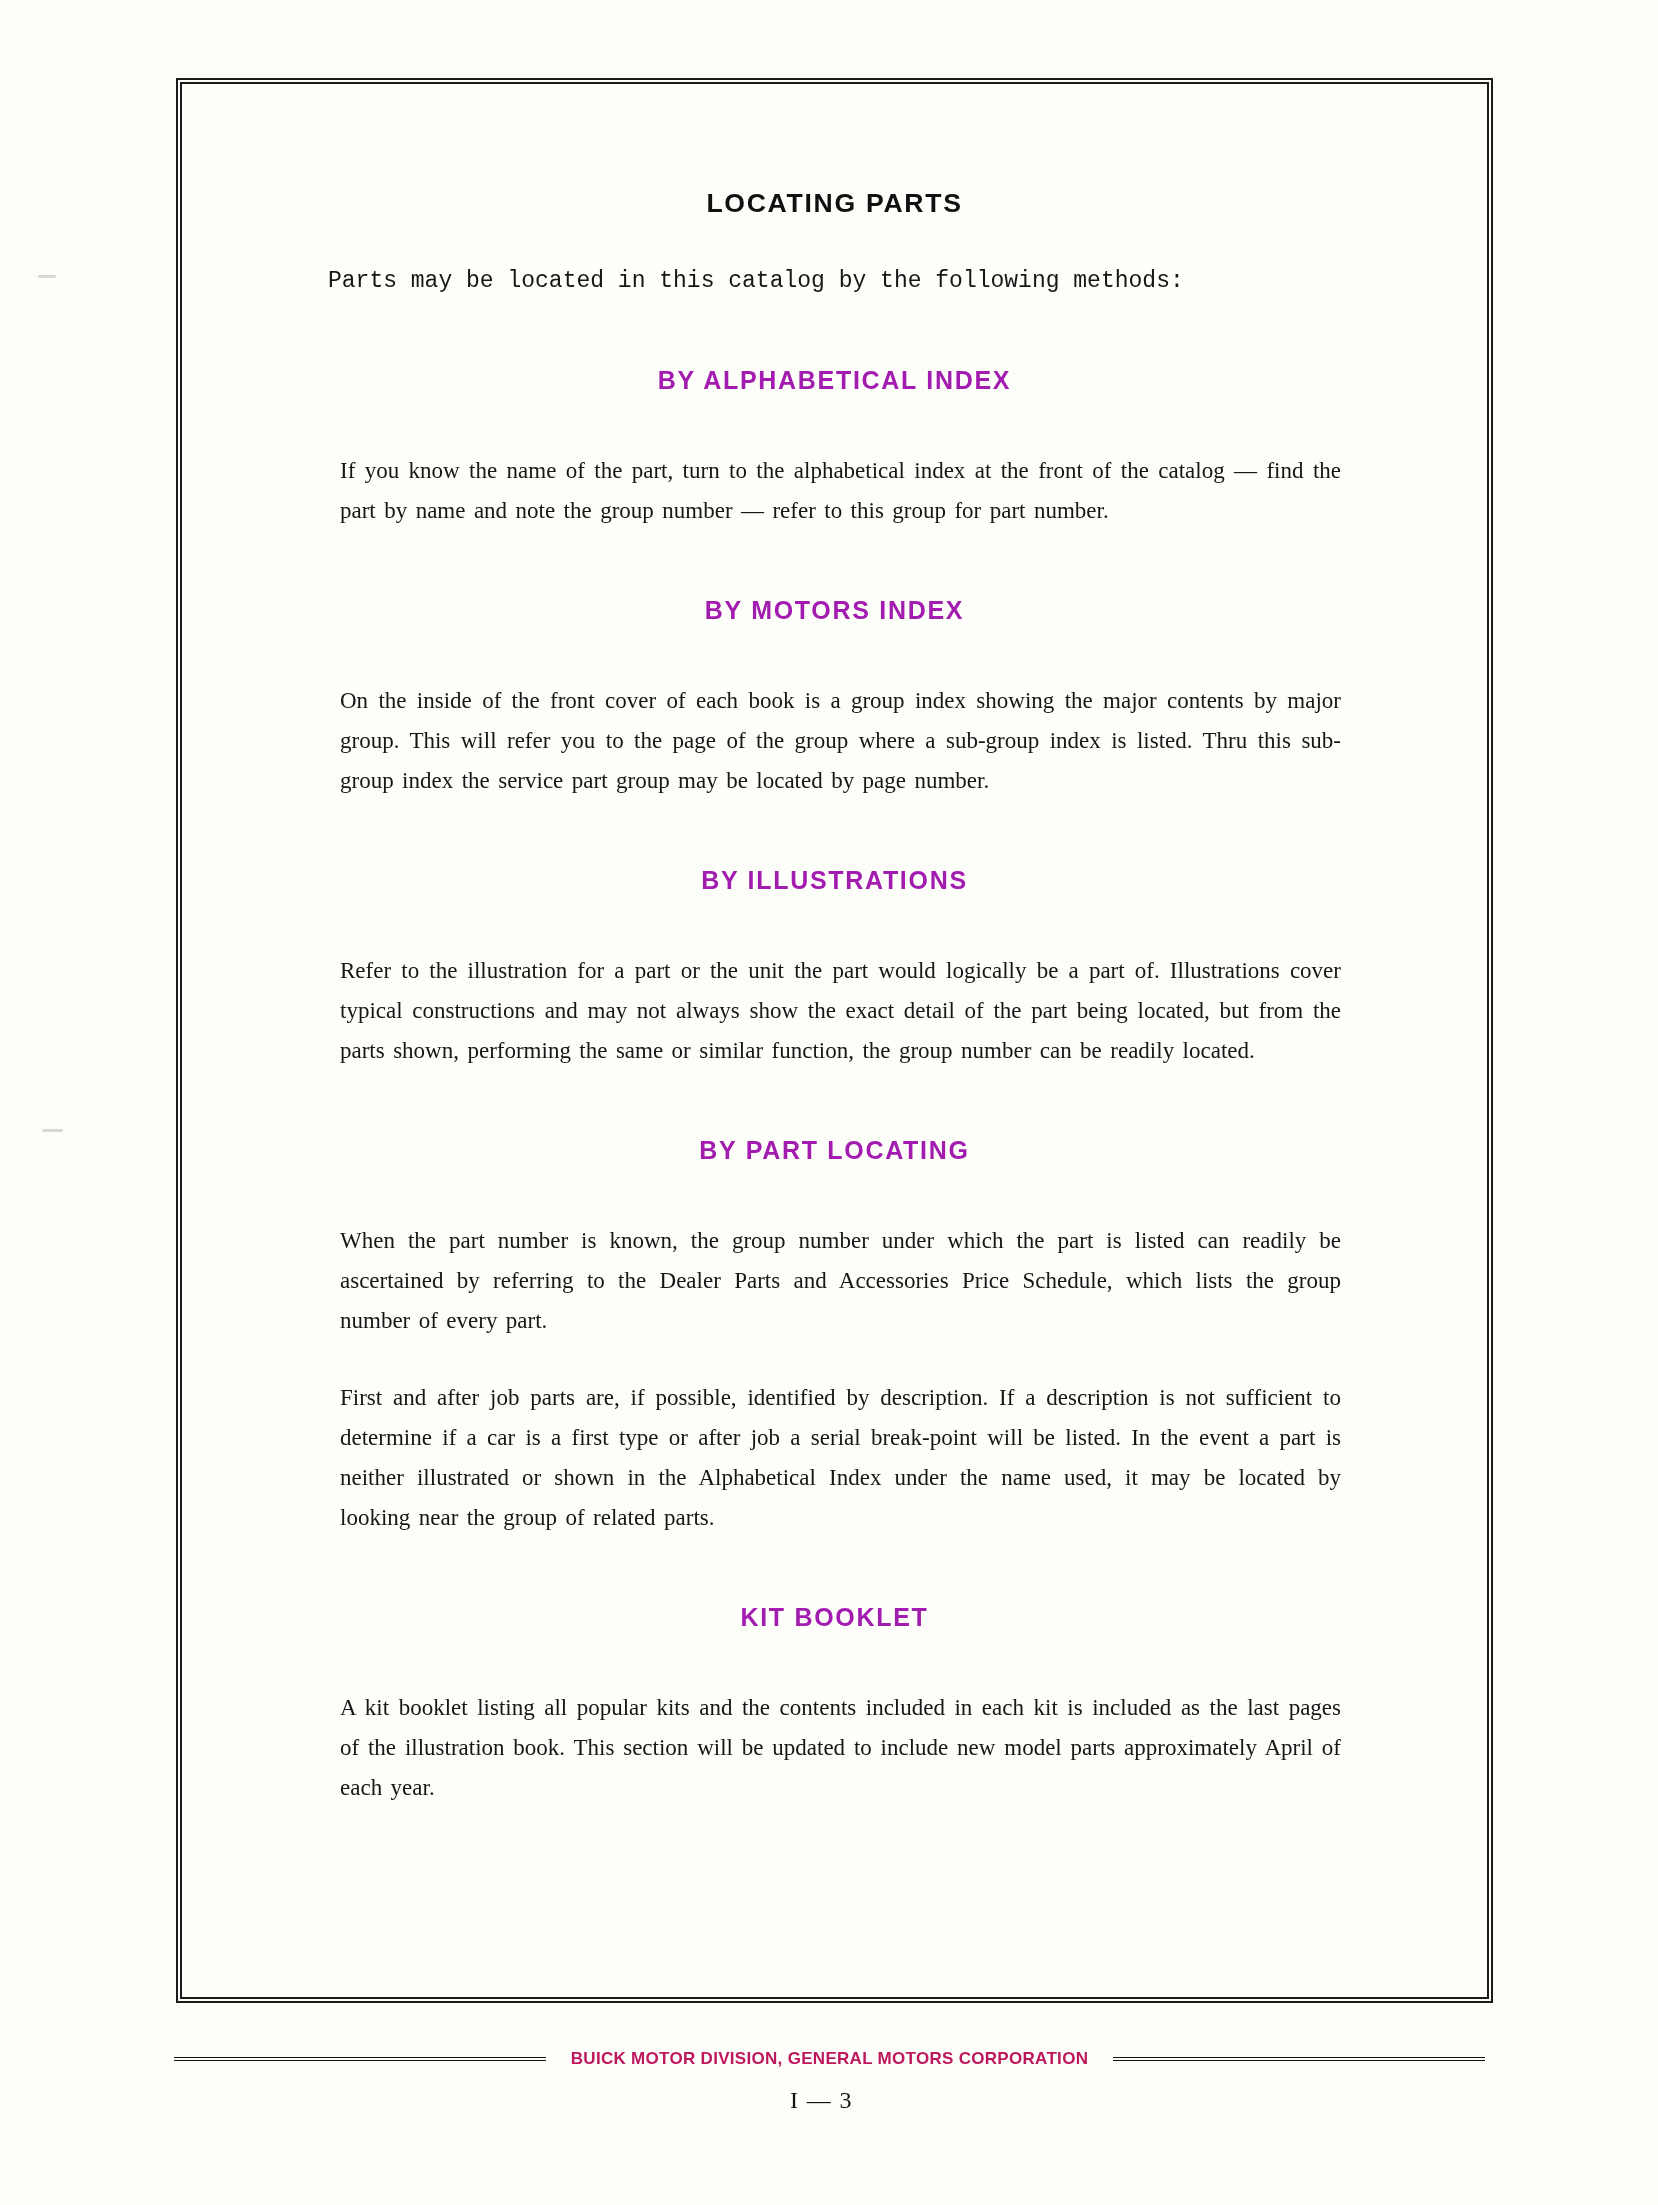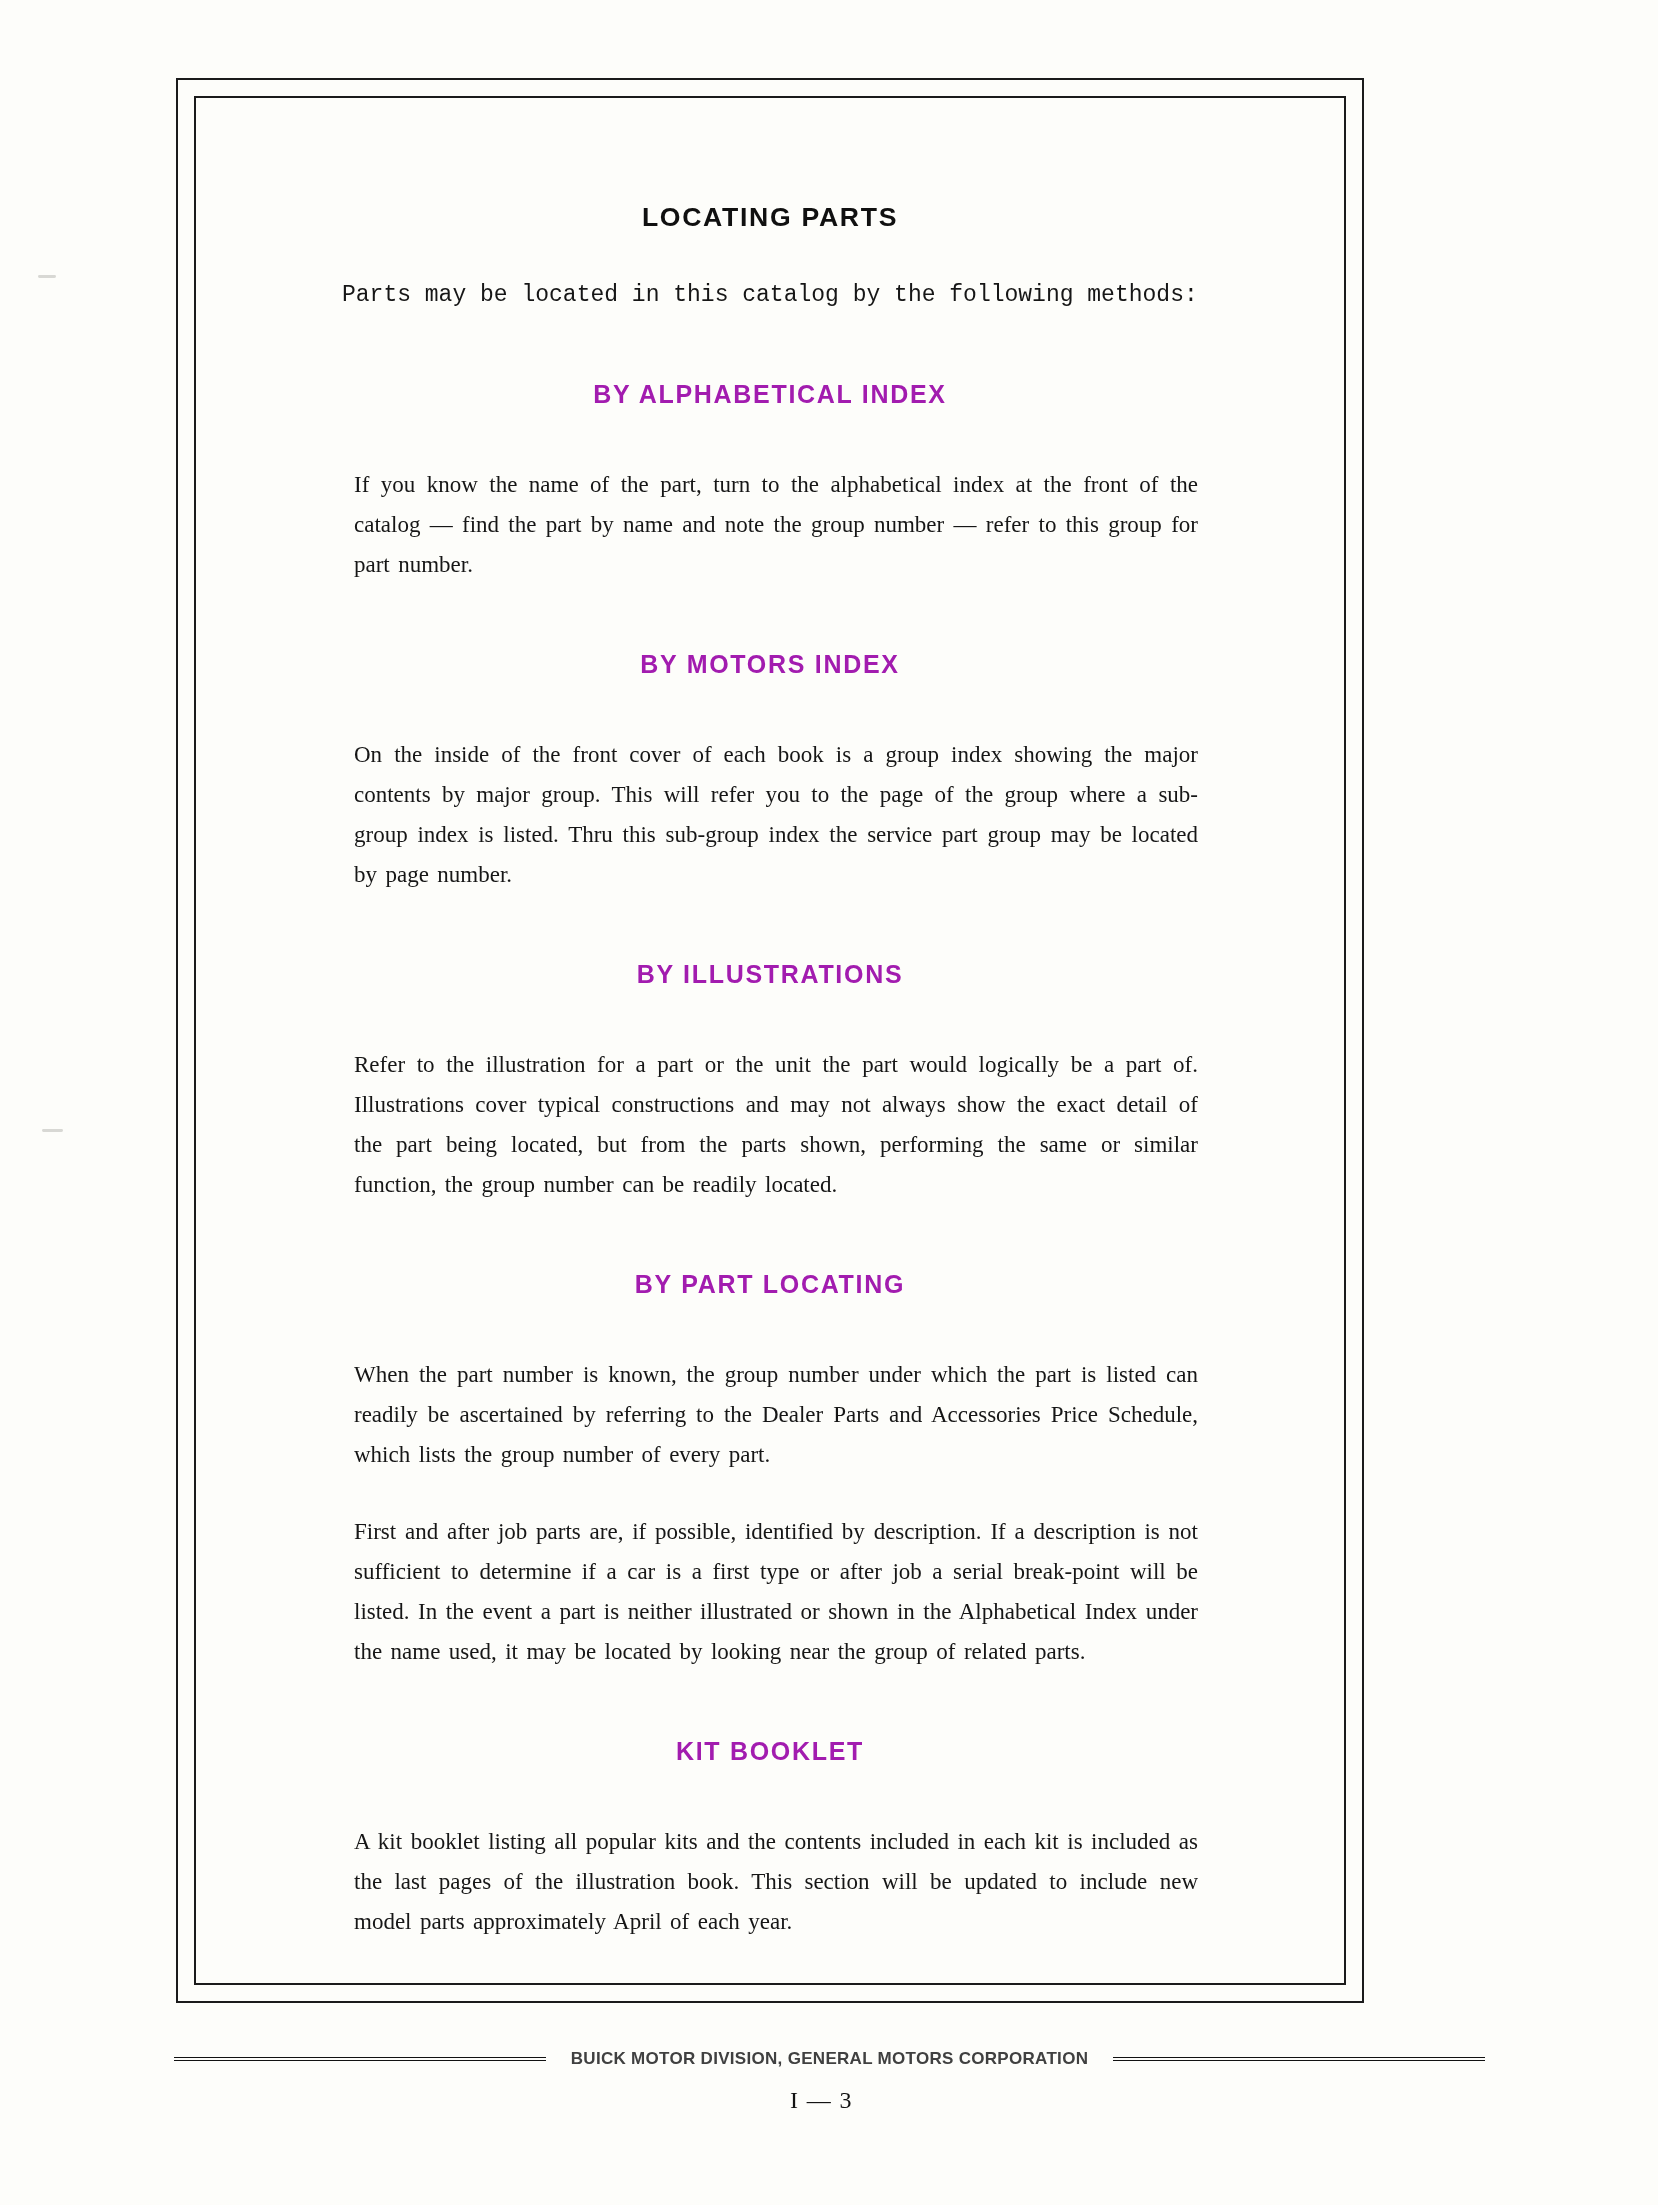--- a/index.html
+++ b/index.html
@@ -17,25 +17,25 @@
   }
   .page {
     position: absolute;
     inset: 0;
   }
   
   .frame-outer {
     position: absolute;
     left: 176px;
     top: 78px;
-    width: 1188px;
+    width: 1317px;
     height: 1925px;
     box-sizing: border-box;
     border: 2px solid #1b1b1b;
-    padding: 16px;
+    padding: 2px;
     background: #fdfdfa;
   }
   .frame-inner {
     box-sizing: border-box;
     width: 100%;
     height: 100%;
     border: 2px solid #1b1b1b;
     overflow: hidden;
   }
   .content {
@@ -91,21 +91,21 @@
     width: 372px;
     height: 1.4px;
     border-top: 1.4px solid #111;
     border-bottom: 1.4px solid #111;
   }
   .footer-text {
     font-family: "Liberation Sans", "DejaVu Sans", sans-serif;
     font-weight: bold;
     font-size: 17px;
     letter-spacing: 0.3px;
-    color: #404040;
+    color: #be185d;
     white-space: nowrap;
   }
   .page-number {
     position: absolute;
     top: 2087px;
     left: 0;
     right: 16px;
     text-align: center;
     font-size: 24px;
     color: #131313;

